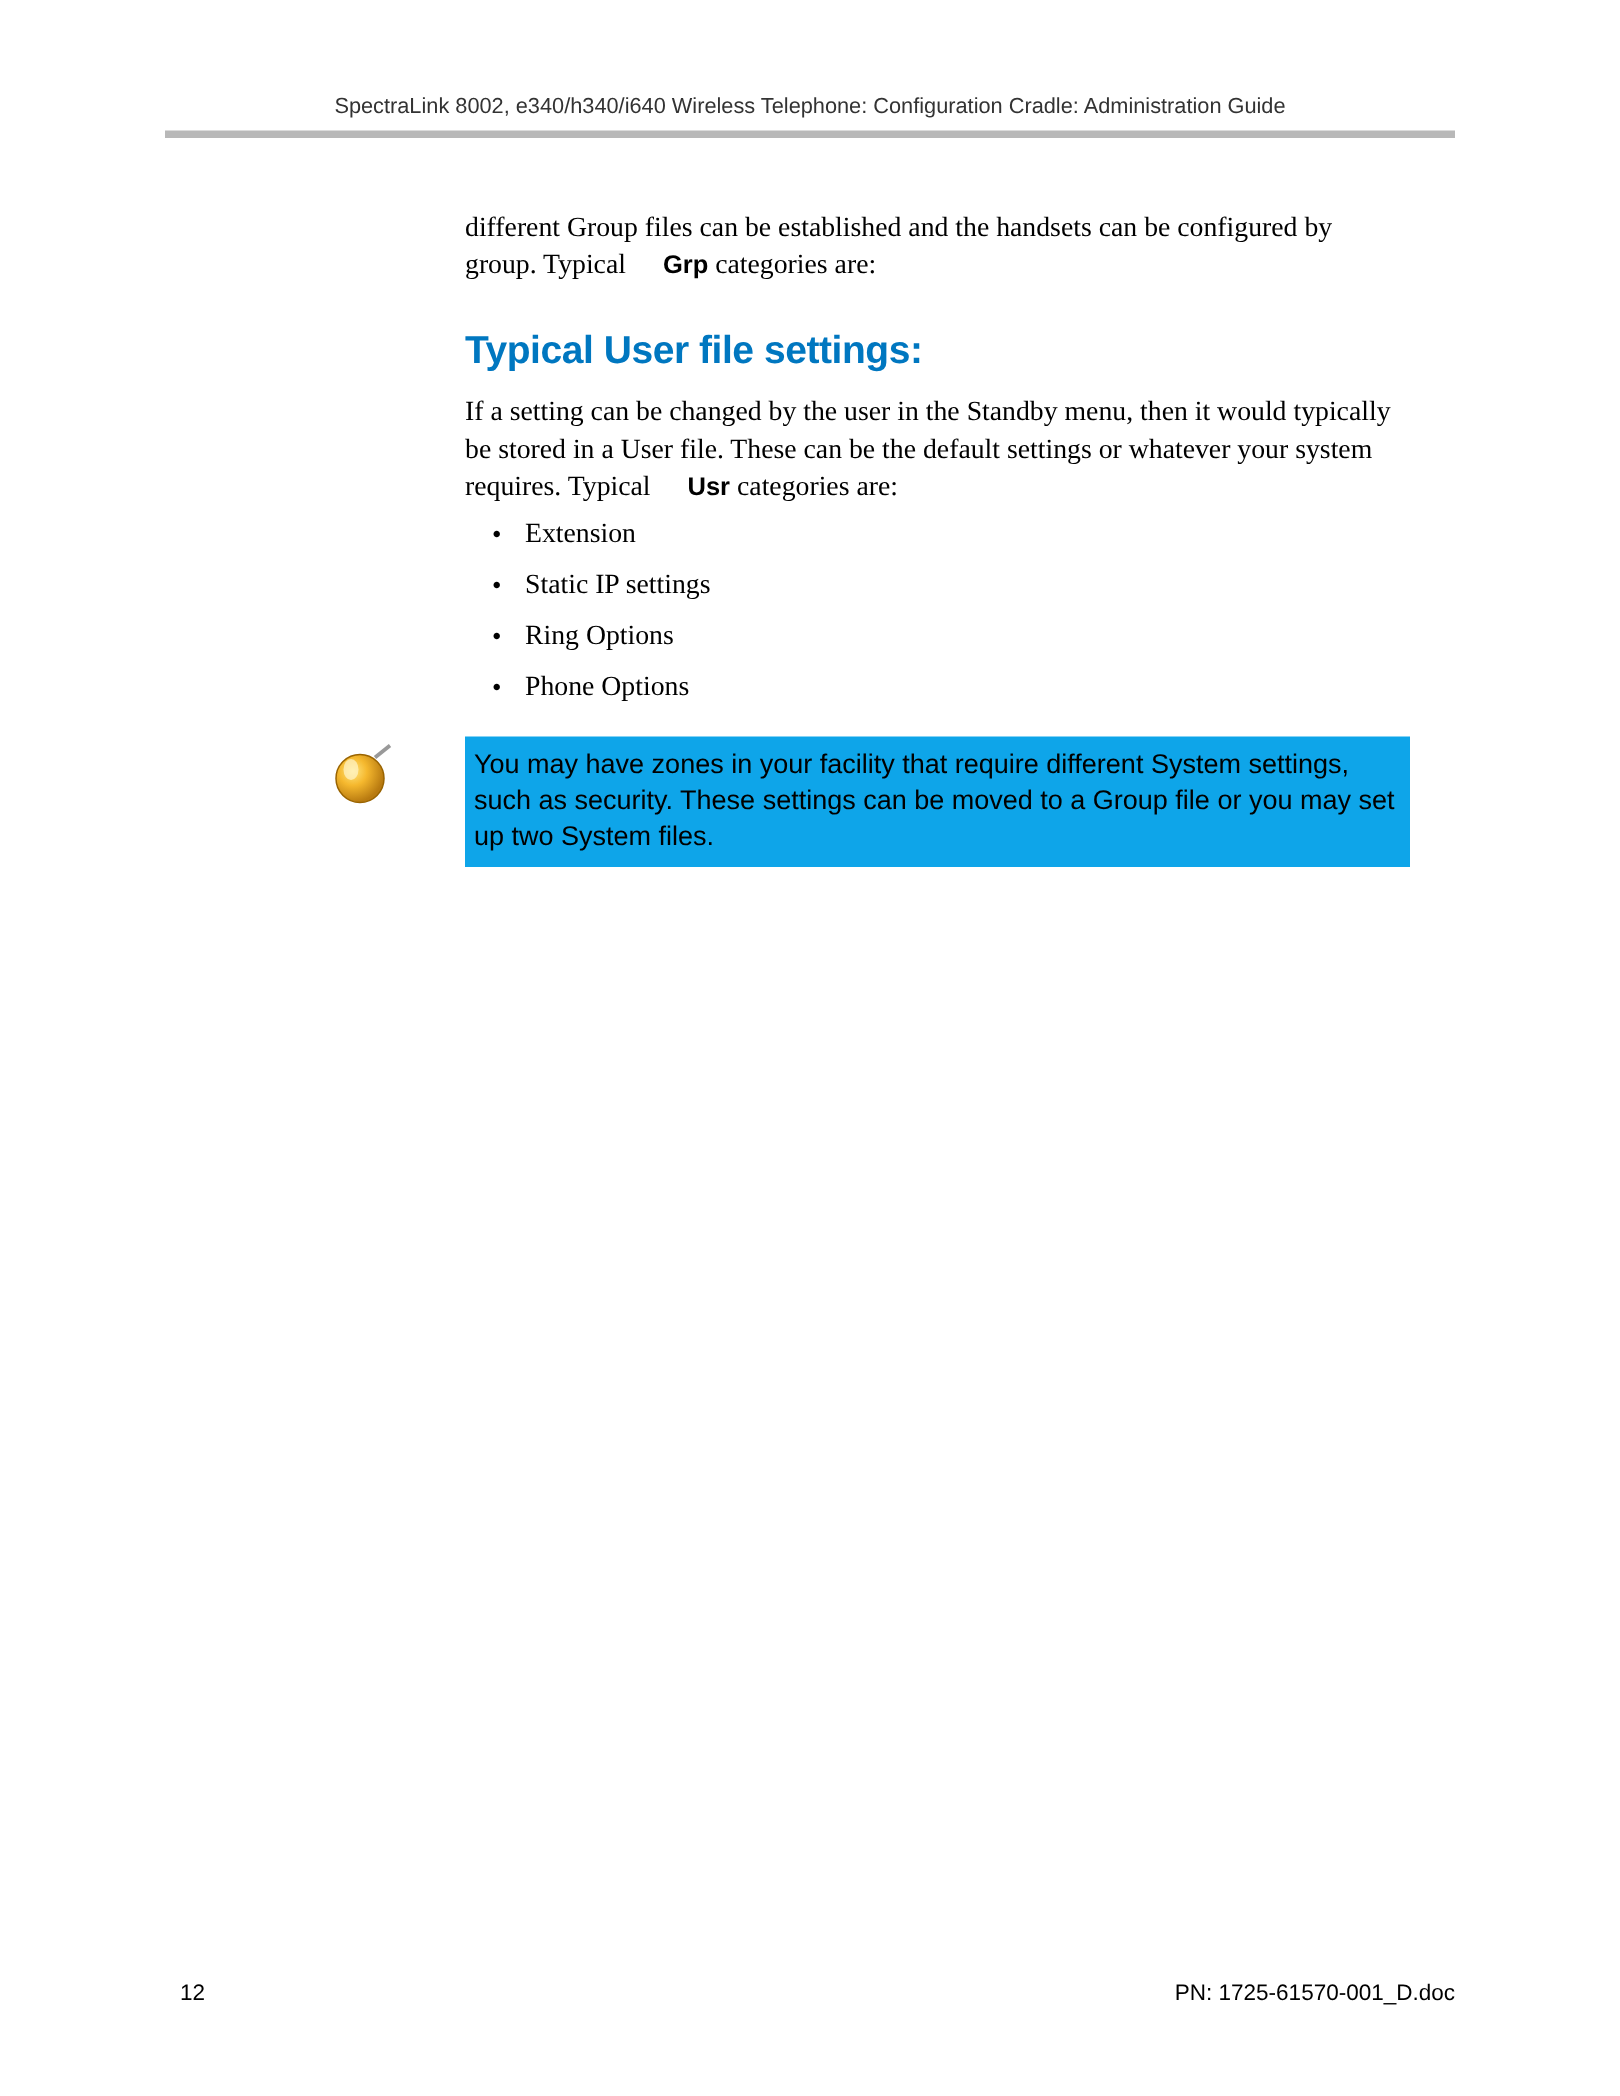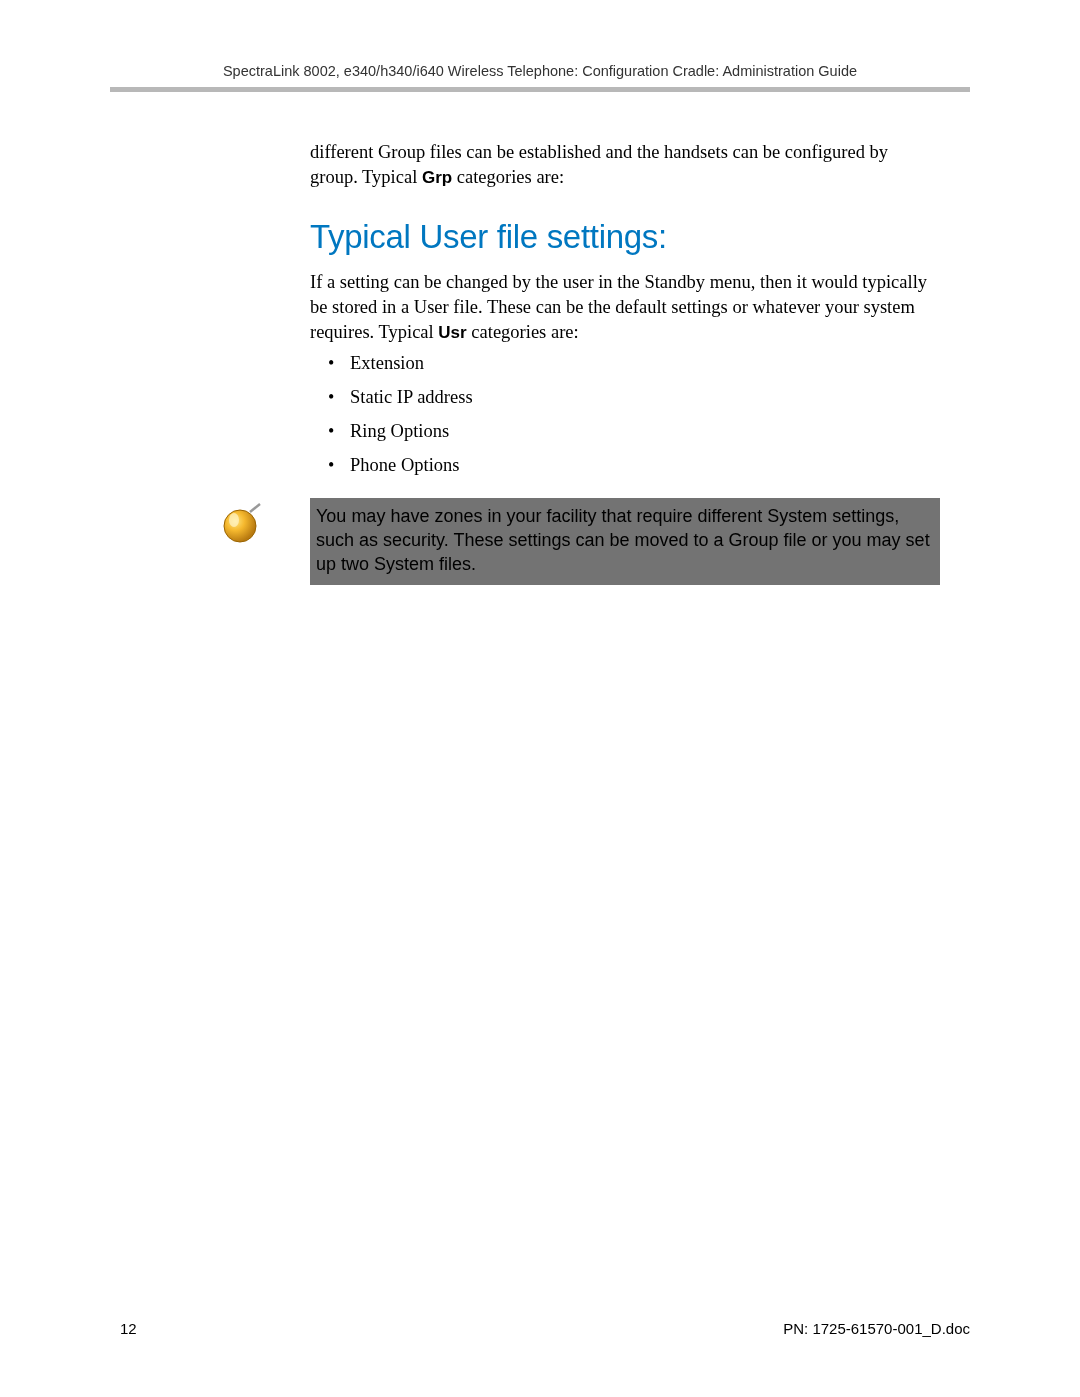--- a/index.html
+++ b/index.html
@@ -38,20 +38,21 @@
     .body-text {
       font-size: 18.5px;
       line-height: 1.35;
       color: #000;
       margin-bottom: 6px;
     }
     .bold-inline {
       font-family: Arial, Helvetica, sans-serif;
       font-weight: bold;
       font-size: 17px;
+      margin-left: 20px;
     }
     .bullet-list {
       list-style: none;
       margin-top: 6px;
       margin-bottom: 20px;
     }
     .bullet-list li {
       font-size: 18.5px;
       line-height: 1.35;
       color: #000;
@@ -60,42 +61,42 @@
       margin-bottom: 9px;
     }
     .bullet-list li:before {
       content: "•";
       position: absolute;
       left: 18px;
       font-size: 18px;
     }
     .section-heading {
       font-family: Arial, Helvetica, sans-serif;
-      font-size: 33px;
-      font-weight: normal;
+      font-size: 26px;
+      font-weight: bold;
       color: #0077c0;
       margin-top: 28px;
       margin-bottom: 14px;
       letter-spacing: -0.3px;
     }
     .note-container {
       display: flex;
       align-items: flex-start;
       margin-top: 10px;
       margin-left: -90px;
     }
     .note-icon {
       flex-shrink: 0;
       width: 44px;
       height: 44px;
       margin-right: 46px;
       margin-top: 4px;
     }
     .note-box {
-      background: #737373;
+      background: #0ea5e9;
       padding: 6px 10px 8px 6px;
       font-family: Arial, Helvetica, sans-serif;
       font-size: 18px;
       line-height: 1.35;
       color: #000;
       flex: 1;
     }
     .footer {
       position: absolute;
       bottom: 60px;
@@ -123,21 +124,21 @@
 
 
     <h2 class="section-heading">Typical User file settings:</h2>
 
     <p class="body-text">
       <span>If a setting can be changed by the user in the Standby menu, then it would typically be stored in a User file. These can be the default settings or whatever your system requires. Typical </span><span class="bold-inline">Usr</span><span> categories are:</span>
     </p>
 
     <ul class="bullet-list">
       <li>Extension</li>
-      <li>Static IP address</li>
+      <li>Static IP settings</li>
       <li>Ring Options</li>
       <li>Phone Options</li>
     </ul>
 
     <div class="note-container">
       <div class="note-icon">
         <svg viewBox="0 0 44 44" width="44" height="44">
           <defs>
             <radialGradient id="ballGrad" cx="35%" cy="35%" r="65%">
               <stop offset="0%" stop-color="#ffe680"></stop>

